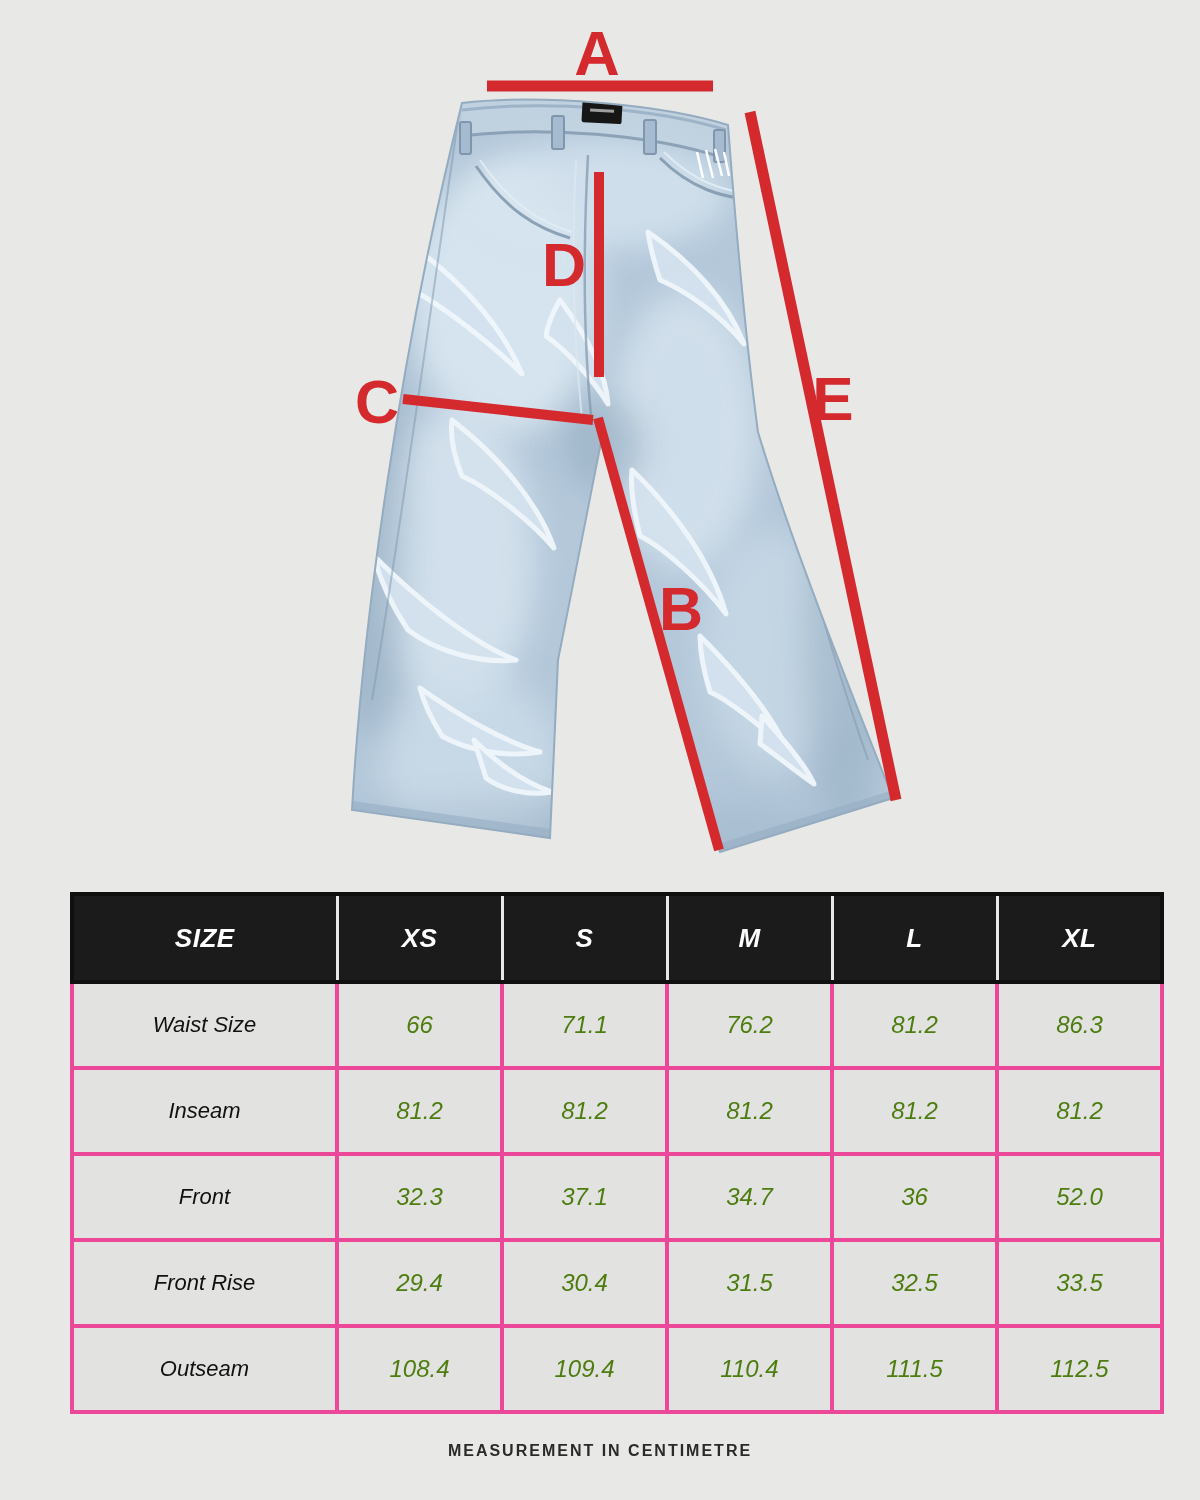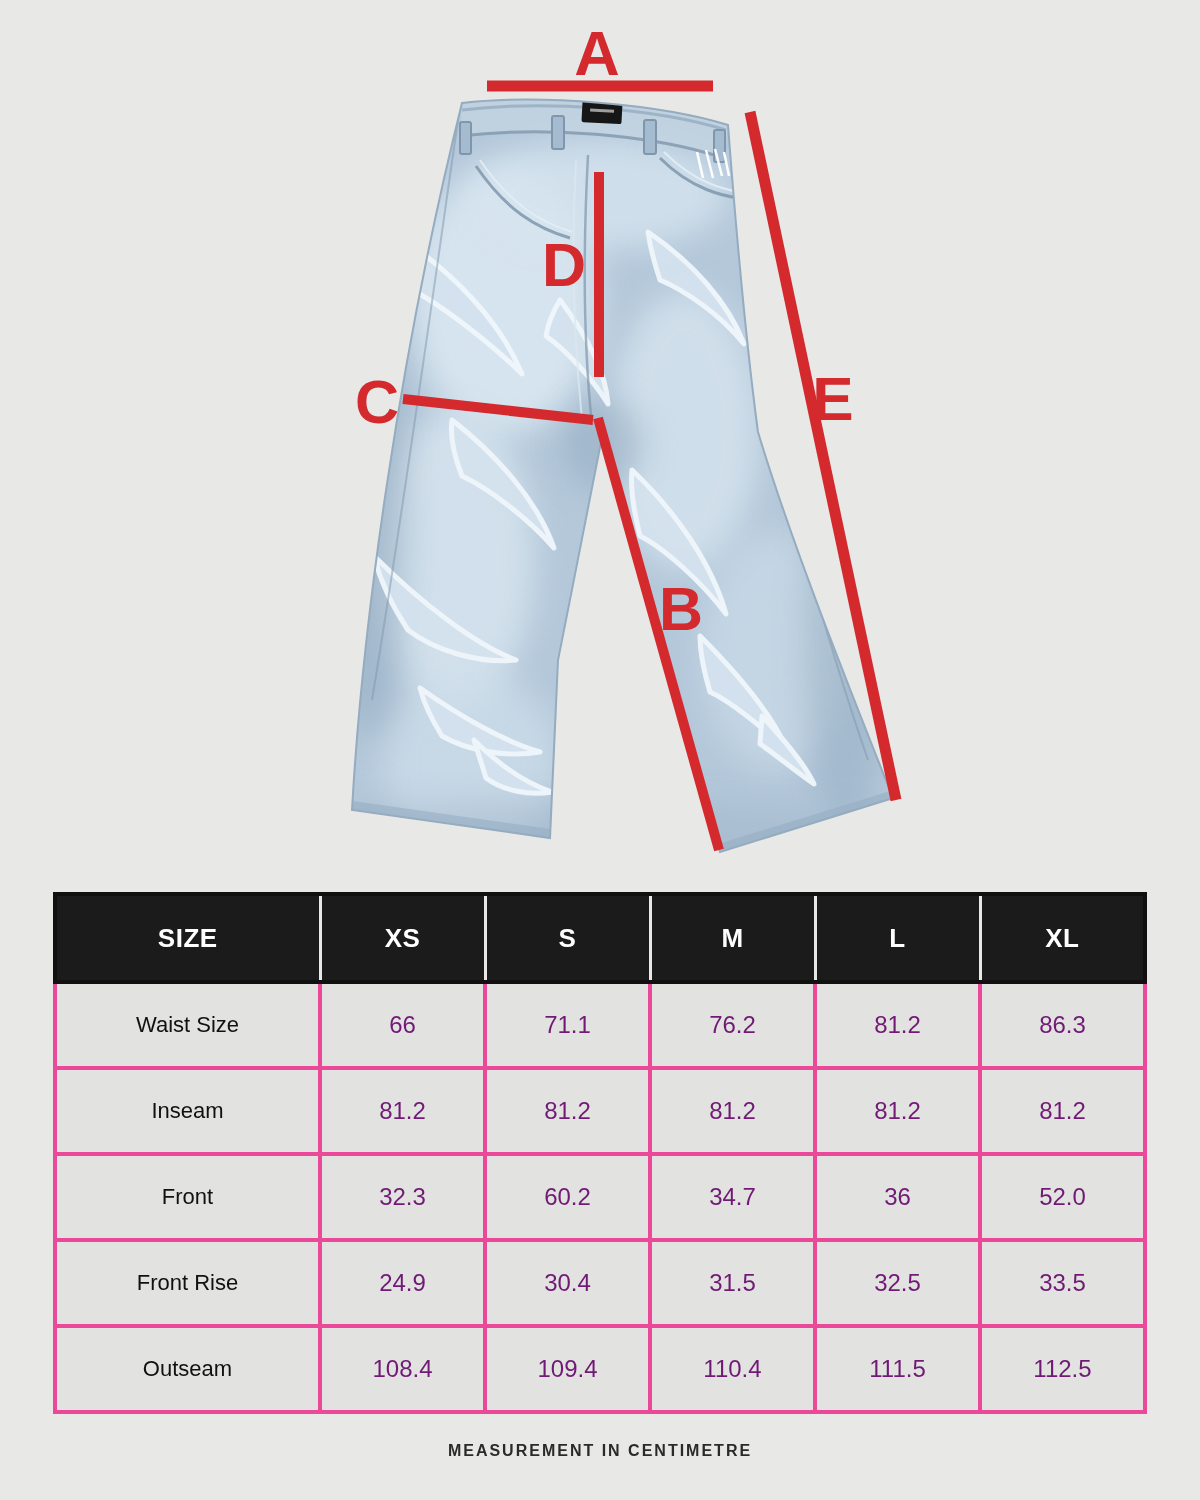--- a/index.html
+++ b/index.html
@@ -5,21 +5,21 @@
   html,body{margin:0;padding:0;}
   body{
     width:1200px;height:1500px;overflow:hidden;
     background:#e8e8e6;
     font-family:"Liberation Sans","DejaVu Sans",sans-serif;
     -webkit-font-smoothing:antialiased;
   }
   .diagram-wrap{width:1200px;height:892px;position:relative;}
   .diagram-wrap svg{display:block;}
 
-  .table-wrap{margin:0 53px;}
+  .table-wrap{margin:0 70px;font-style:italic;}
   table.size-table{
     width:1090px;
     border-collapse:collapse;
     border:4px solid #101010;
     table-layout:fixed;
     background:#e2e2e1;
   }
   table.size-table col.c-label{width:265px;}
   table.size-table col.c-val{width:165px;}
   table.size-table thead tr{height:88px;}
@@ -32,21 +32,21 @@
   table.size-table thead th{
     background:#1b1b1b;color:#ffffff;
     font-size:26px;font-weight:bold;letter-spacing:.5px;
     border-left:3px solid #e8e8e6;border-right:3px solid #e8e8e6;
     border-top:4px solid #101010;border-bottom:4px solid #101010;
   }
   table.size-table tbody th.rowlabel{
     font-weight:normal;font-size:22px;color:#111;background:#e2e2e1;
   }
   table.size-table tbody td{
-    font-size:24px;color:#701a75;background:#e2e2e1;
+    font-size:24px;color:#4d7c0f;background:#e2e2e1;
   }
   .footer-note{
     margin-top:28px;
     text-align:center;
     font-size:16px;font-weight:bold;letter-spacing:2px;color:#2a2a2a;
   }
   text.measure-letter{
     font-family:"Liberation Sans","DejaVu Sans",sans-serif;
     font-weight:bold;
   }
@@ -186,28 +186,28 @@
           <th class="rowlabel">Inseam</th>
           <td>81.2</td>
           <td>81.2</td>
           <td>81.2</td>
           <td>81.2</td>
           <td>81.2</td>
         </tr>
         <tr>
           <th class="rowlabel">Front</th>
           <td>32.3</td>
-          <td>60.2</td>
+          <td>37.1</td>
           <td>34.7</td>
           <td>36</td>
           <td>52.0</td>
         </tr>
         <tr>
           <th class="rowlabel">Front Rise</th>
-          <td>24.9</td>
+          <td>29.4</td>
           <td>30.4</td>
           <td>31.5</td>
           <td>32.5</td>
           <td>33.5</td>
         </tr>
         <tr>
           <th class="rowlabel">Outseam</th>
           <td>108.4</td>
           <td>109.4</td>
           <td>110.4</td>

